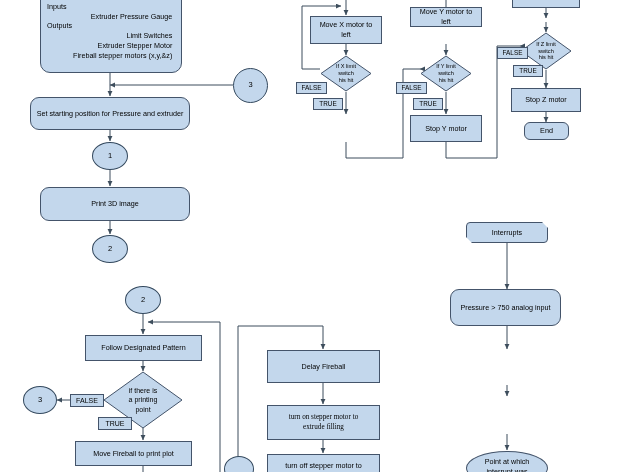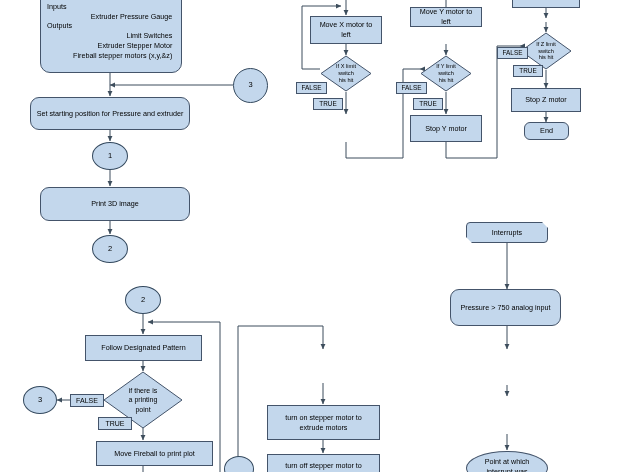--- a/index.html
+++ b/index.html
@@ -158,27 +158,28 @@
       <div>a printing</div>
       <div>point</div>
     </div>
   </div>
 
   <div class="tag" style="left:70px;top:394px;width:34px;">FALSE</div>
   <div class="tag" style="left:98px;top:417px;width:34px;">TRUE</div>
 
   <div class="node circ" style="left:23px;top:386px;width:34px;height:28px;">3</div>
 
-  <div class="node rect" style="left:96px;top:441px;width:117px;height:25px;">Move Fireball to print plot</div>
-
-
-  <div class="node rect" style="left:267px;top:405px;width:113px;height:35px;">
+  <div class="node rect" style="left:75px;top:441px;width:117px;height:25px;">Move Fireball to print plot</div>
+
+  <div class="node rect" style="left:267px;top:350px;width:113px;height:33px;">Delay Fireball</div>
+
+  <div class="node rect" style="left:267px;top:405px;width:113px;height:35px;font-family:Liberation Serif, serif;">
     <div>
       <div>turn on stepper motor to</div>
-      <div>extrude motors</div>
+      <div>extrude filling</div>
     </div>
   </div>
 
   <div class="node rect clip" style="left:267px;top:454px;width:113px;height:24px;align-items:flex-start;">
     <div style="padding-top:4px;">
       <div>turn off stepper motor to</div>
     </div>
   </div>
 
   <div class="node circ clip" style="left:224px;top:456px;width:30px;height:26px;"></div>

